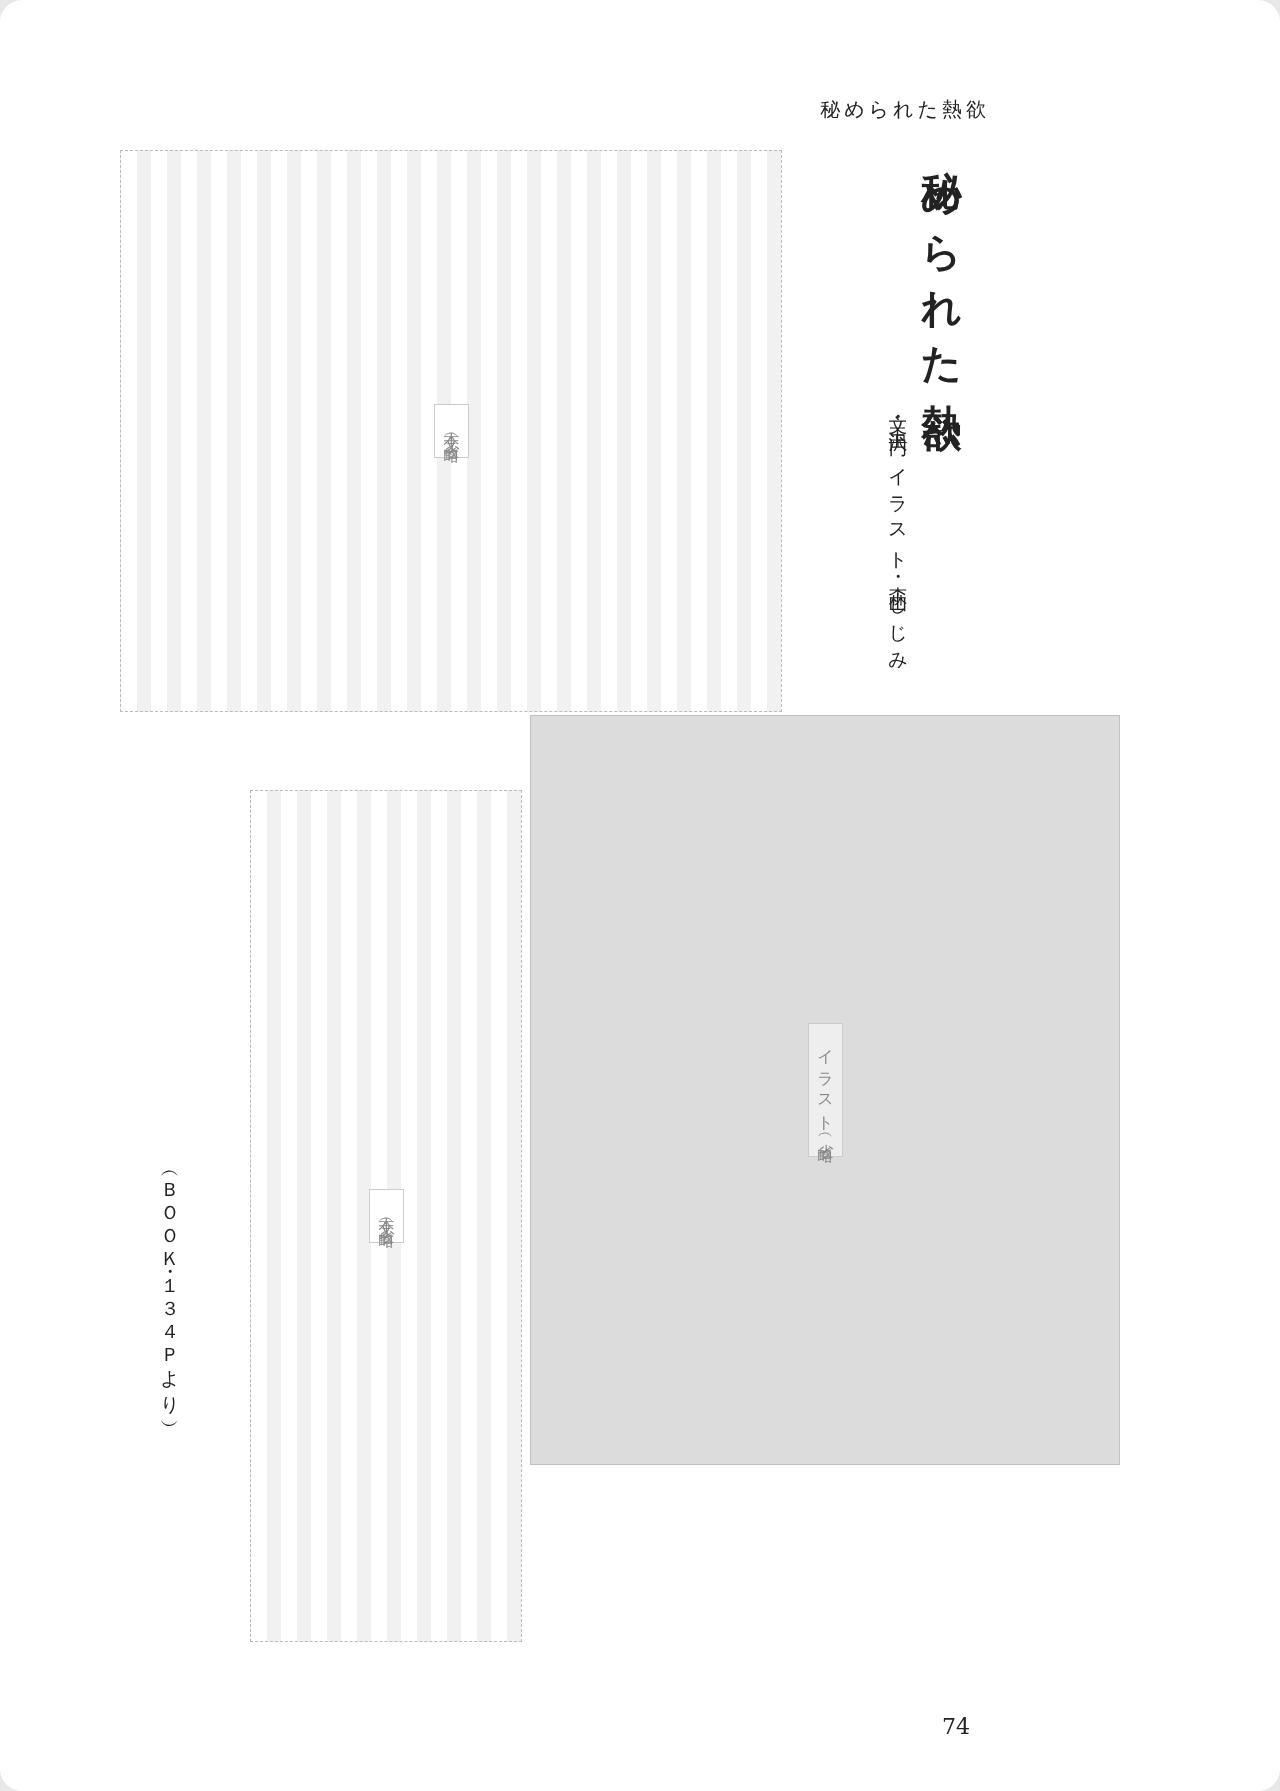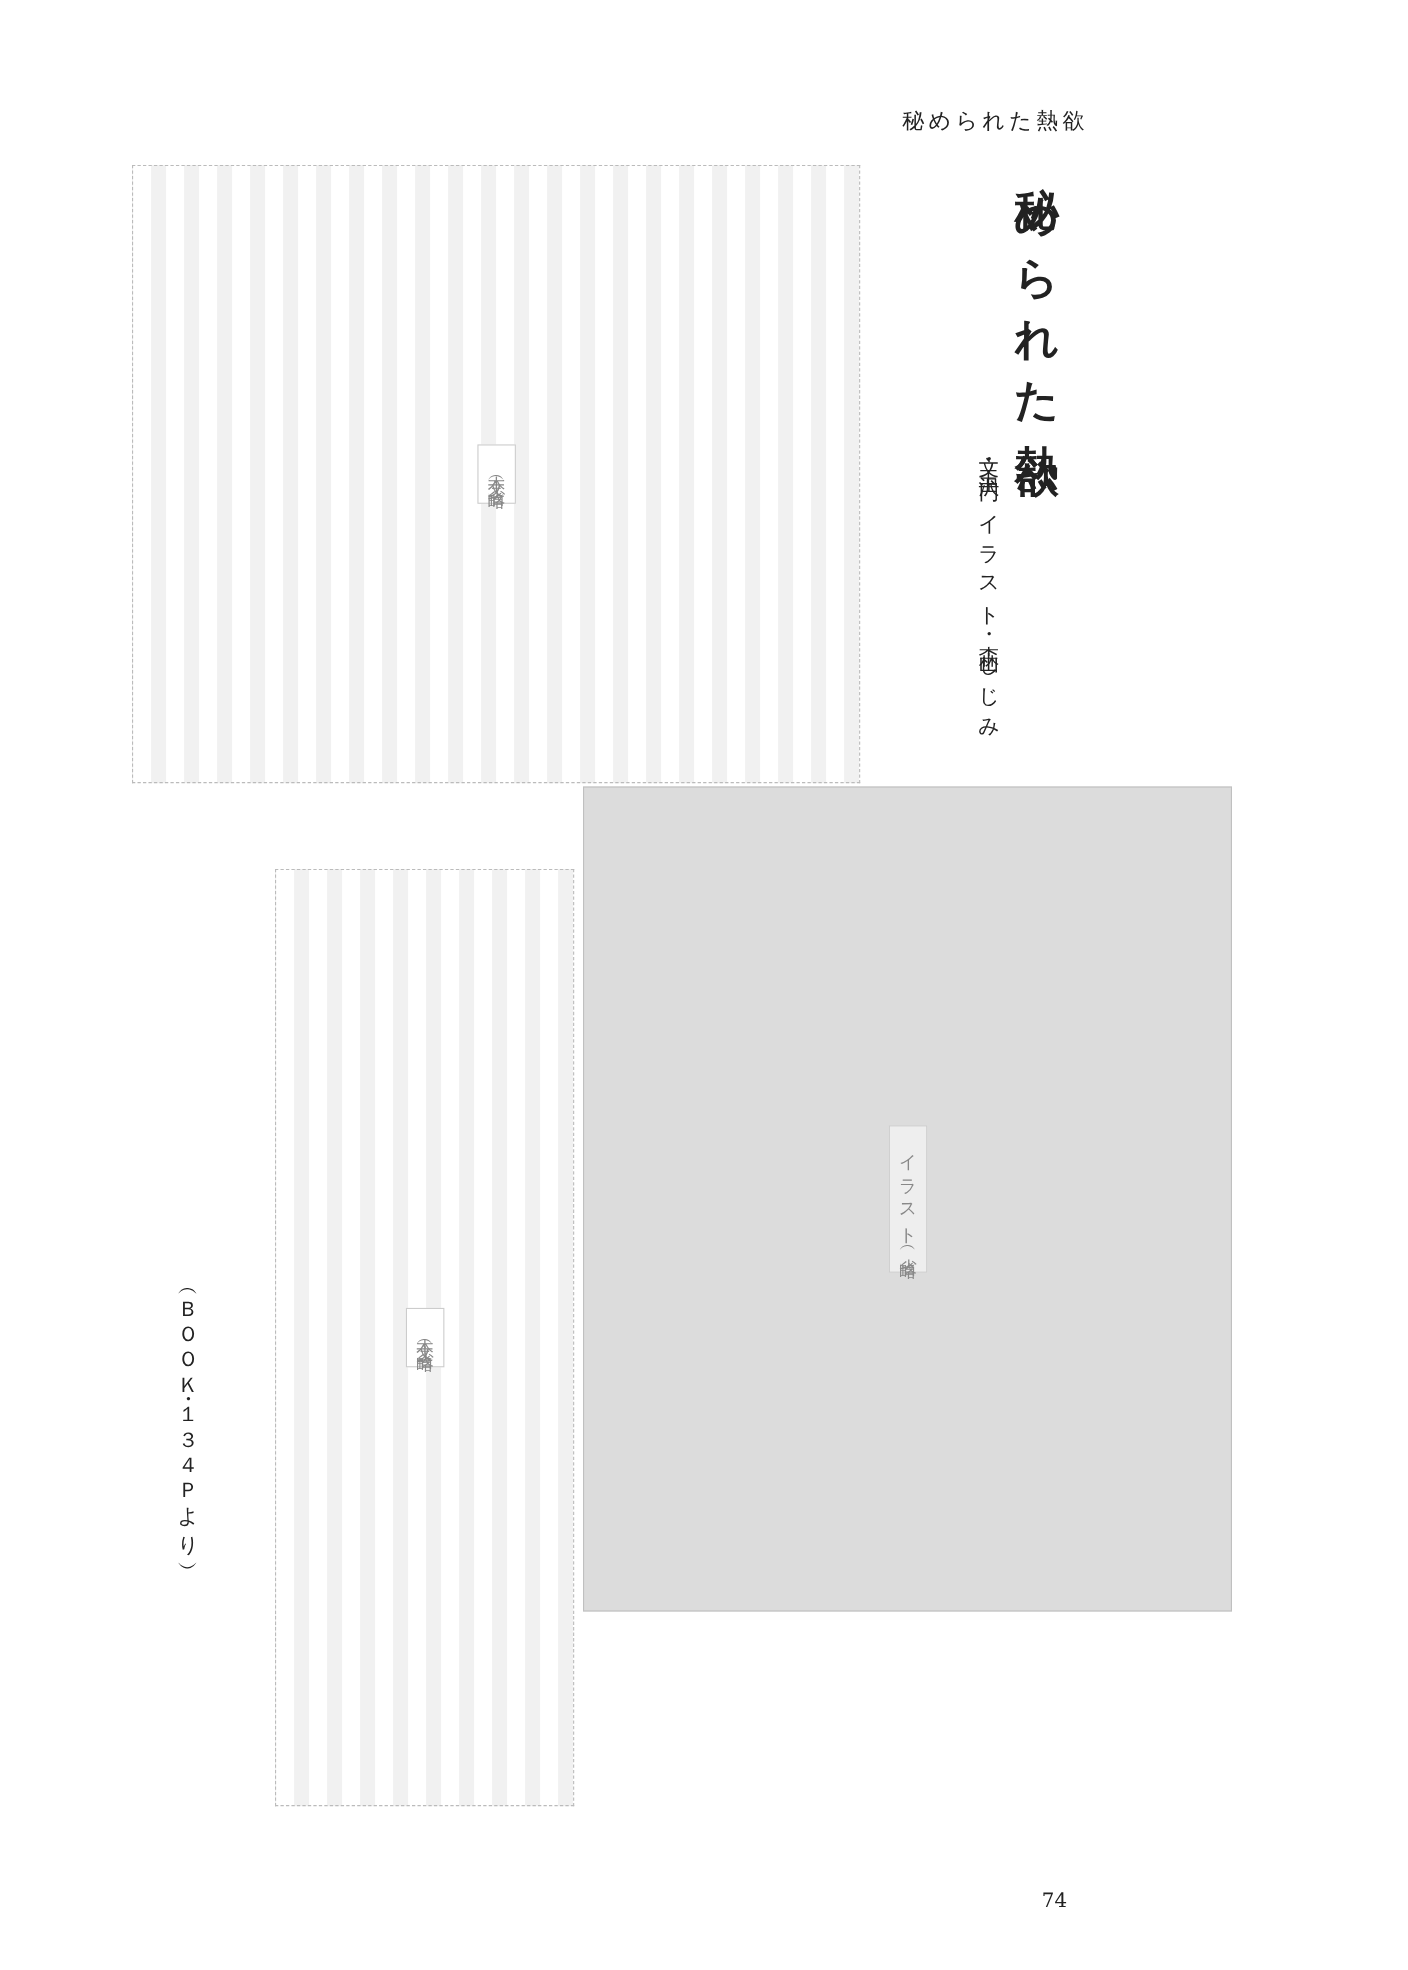--- a/index.html
+++ b/index.html
@@ -9,20 +9,21 @@
     font-family: "DejaVu Sans", sans-serif;
   }
   .page {
     position: relative;
     width: 1280px;
     height: 1791px;
     margin: 0 auto;
     background: #ffffff;
     overflow: hidden;
     color: #222;
+    border-radius: 22px;
   }
   .v-text {
     writing-mode: vertical-rl;
     text-orientation: upright;
     font-family: "DejaVu Serif", "Liberation Serif", serif;
     color: #222;
   }
   .running-head {
     position: absolute;
     top: 96px;
@@ -93,21 +94,21 @@
     top: 1165px;
     left: 158px;
     font-size: 19px;
     letter-spacing: 4px;
     height: 260px;
   }
   .page-number {
     position: absolute;
     bottom: 52px;
     right: 310px;
-    font-size: 18px;
+    font-size: 22px;
     font-family: "DejaVu Serif", serif;
   }
 </style>
 </head>
 <body>
 
 <div class="page">
 
   <div class="running-head">秘められた熱欲</div>
 

